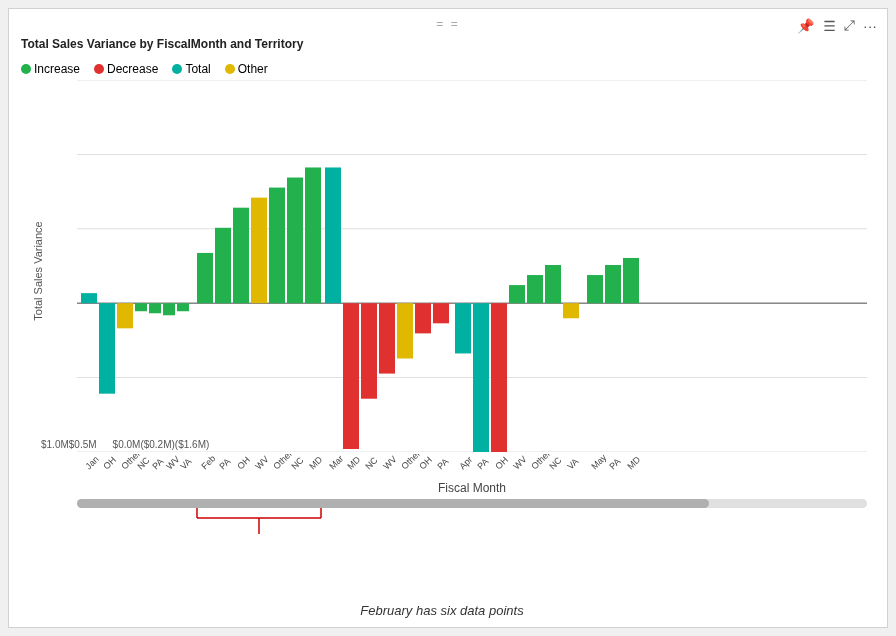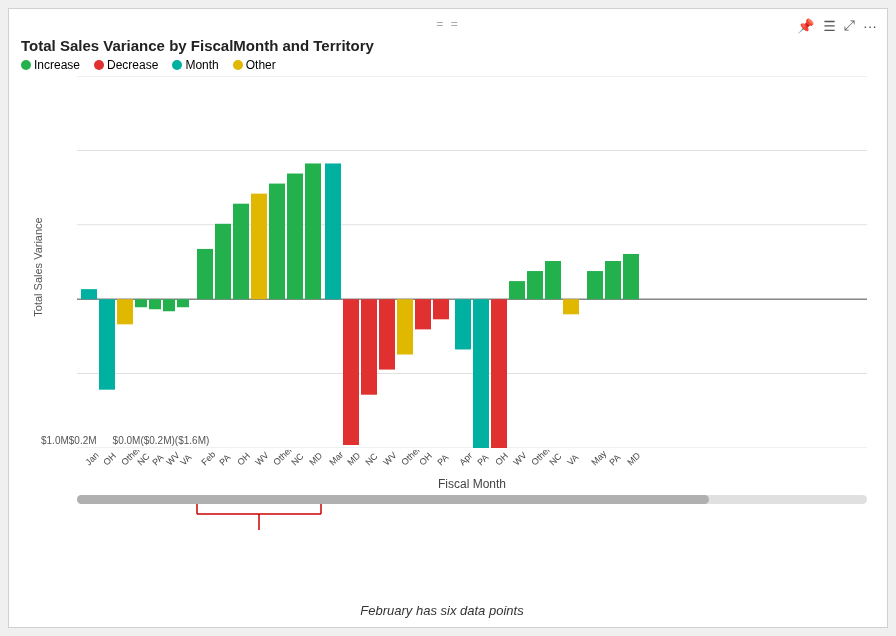--- a/index.html
+++ b/index.html
@@ -36,25 +36,25 @@
     .drag-handle {
       position: absolute;
       top: 8px;
       left: 50%;
       transform: translateX(-50%);
       color: #aaa;
       font-size: 12px;
       letter-spacing: 2px;
     }
     .chart-title {
-      font-size: 15px;
+      font-size: 12px;
       font-weight: 700;
       color: #222;
       margin-top: 18px;
-      margin-bottom: 4px;
+      margin-bottom: 11px;
     }
     .legend {
       display: flex;
       gap: 14px;
       margin-bottom: 4px;
       font-size: 12px;
       align-items: center;
     }
     .legend-item {
       display: flex;
@@ -93,37 +93,37 @@
     <div class="legend-item">
       <span class="legend-dot" style="background:#22b14c;"></span>
       <span>Increase</span>
     </div>
     <div class="legend-item">
       <span class="legend-dot" style="background:#e03030;"></span>
       <span>Decrease</span>
     </div>
     <div class="legend-item">
       <span class="legend-dot" style="background:#00b0a0;"></span>
-      <span>Month</span>
+      <span>Total</span>
     </div>
     <div class="legend-item">
       <span class="legend-dot" style="background:#e0b800;"></span>
       <span>Other</span>
     </div>
   </div>
 
   <div class="chart-area">
 
     <div style="position:absolute;left:2px;top:0;bottom:60px;display:flex;align-items:center;justify-content:center;width:18px;">
       <span style="transform:rotate(-90deg);font-size:11px;color:#555;white-space:nowrap;display:block;width:180px;text-align:center;transform-origin:center center;position:absolute;left:-75px;top:50%;">Total Sales Variance</span>
     </div>
 
     <div style="position:absolute;left:20px;top:0;bottom:60px;display:flex;flex-direction:row;justify-content:space-between;align-items:flex-end;width:32px;padding-right:4px;">
       <span style="font-size:10px;color:#555;">$1.0M</span>
-      <span style="font-size:10px;color:#555;">$0.2M</span>
+      <span style="font-size:10px;color:#555;">$0.5M</span>
       <span style="font-size:10px;color:#555;margin-left:16px;">$0.0M</span>
       <span style="font-size:10px;color:#555;">($0.2M)</span>
       <span style="font-size:10px;color:#555;">($1.6M)</span>
     </div>
 
     <div style="position:absolute;left:56px;right:8px;top:0;bottom:58px;">
       <svg viewBox="0 0 790 370" preserveAspectRatio="none" style="width:100%;height:100%;">
 
         <line x1="0" y1="0" x2="790" y2="0" stroke="#e0e0e0" stroke-width="1"></line>
         <line x1="0" y1="74" x2="790" y2="74" stroke="#e0e0e0" stroke-width="1"></line>

